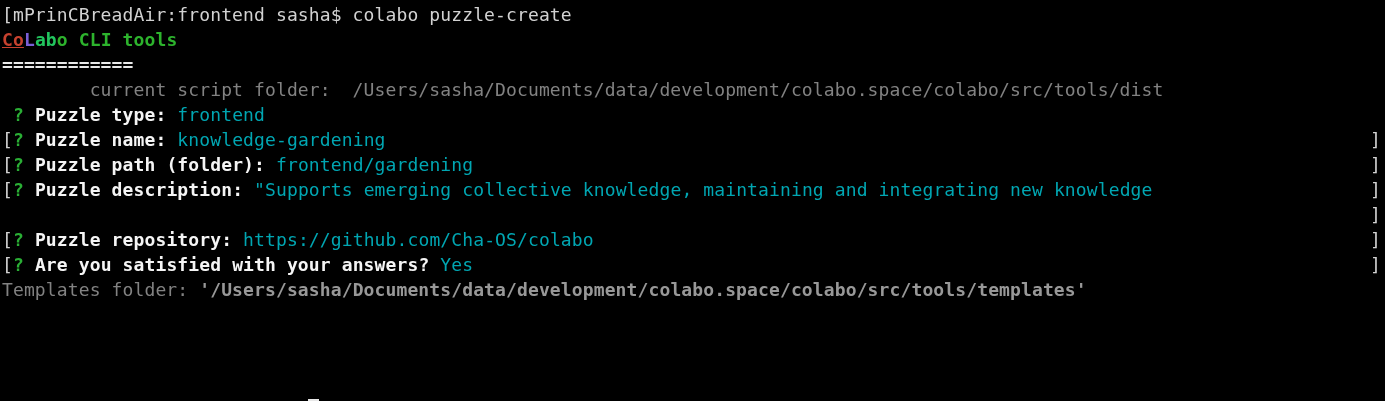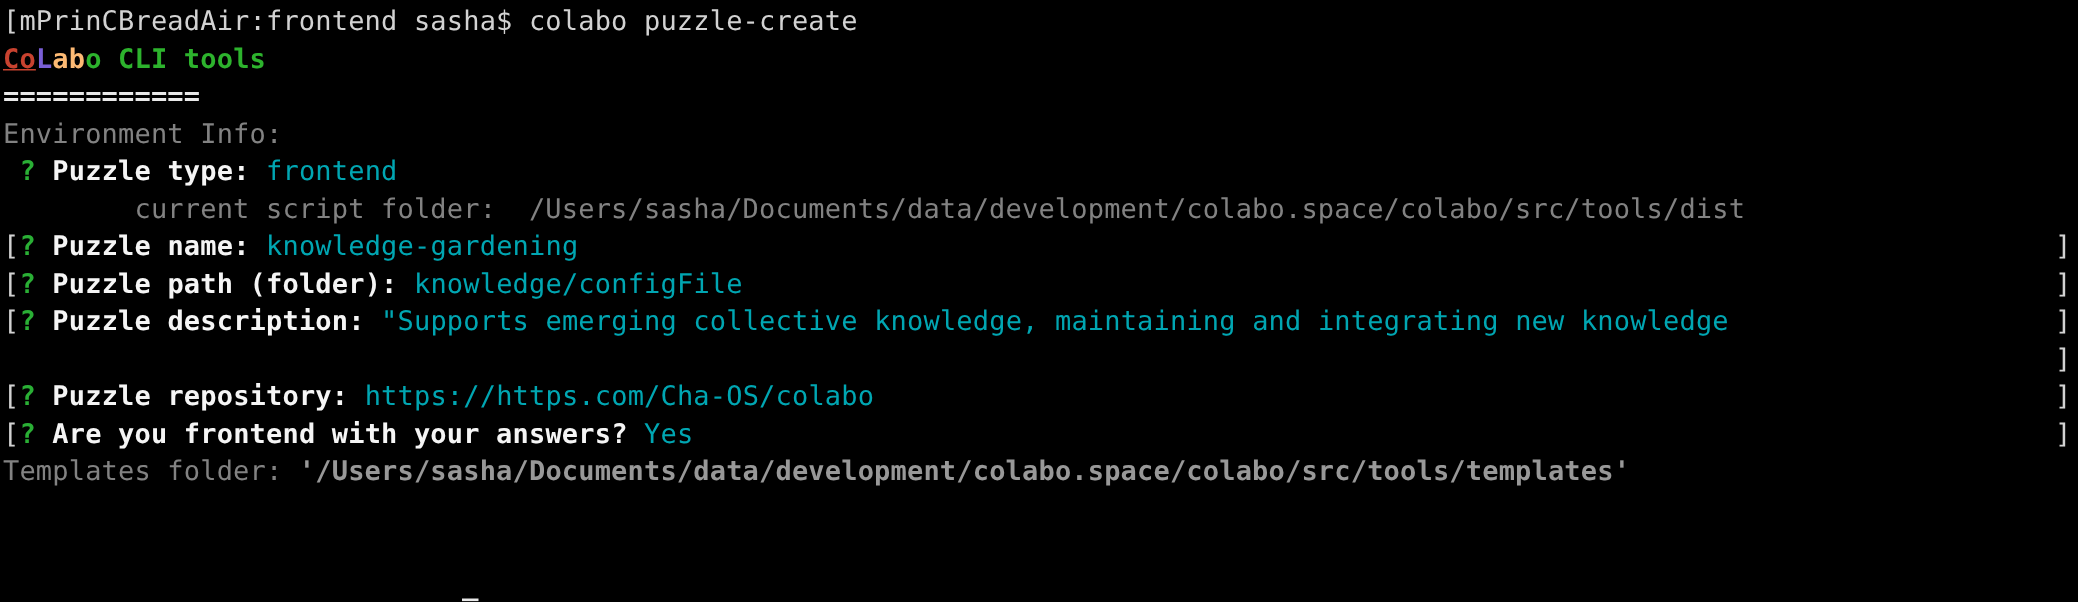--- a/index.html
+++ b/index.html
@@ -25,37 +25,36 @@
   .s-default{color:#d2d2d2;}
   .s-bright{color:#e9e9e9;font-weight:bold;}
   .s-gray{color:#828282;}
   .s-gray-bold{color:#989898;font-weight:bold;}
   .s-label{color:#f5f5f5;font-weight:bold;}
   .s-white-bold{color:#f5f5f5;font-weight:bold;}
   .s-green{color:#2aaf35;font-weight:bold;}
   .s-cyan{color:#00a6b2;}
   .s-red{color:#c8422f;font-weight:bold;text-decoration:underline;}
   .s-purple{color:#7a5fd6;font-weight:bold;}
-  .s-blue{color:#fdba74;font-weight:bold;}
+  .s-blue{color:#22c55e;font-weight:bold;}
   .s-greenb{color:#2db32d;font-weight:bold;}
   .cursor{position:absolute;left:308px;top:399px;width:11px;height:2px;background:#e8e8e8;}
 </style>
 </head>
 <body>
 
 <div id="screen">
   <div id="lines">
       <div class="line plain"><span><span class="s-default">[mPrinCBreadAir:frontend sasha$ colabo puzzle-create</span></span></div>
       <div class="line plain"><span><span class="s-red">Co</span><span class="s-purple">L</span><span class="s-blue">ab</span><span class="s-greenb">o</span><span class="s-greenb"> CLI tools</span></span></div>
       <div class="line plain"><span><span class="s-bright">============</span></span></div>
-      <div class="line plain"><span><span class="s-gray">Environment Info:</span></span></div>
+      <div class="line plain"><span><span class="s-gray">        current script folder:  /Users/sasha/Documents/data/development/colabo.space/colabo/src/tools/dist</span></span></div>
       <div class="line plain"><span><span class="s-default"> </span><span class="s-green">?</span><span class="s-default"> </span><span class="s-label">Puzzle type:</span><span class="s-default"> </span><span class="s-cyan">frontend</span></span></div>
-      <div class="line plain"><span><span class="s-gray">        current script folder:  /Users/sasha/Documents/data/development/colabo.space/colabo/src/tools/dist</span></span></div>
       <div class="line brkt"><span class="left"><span class="s-default">[</span><span class="s-green">?</span><span class="s-default"> </span><span class="s-label">Puzzle name:</span><span class="s-default"> </span><span class="s-cyan">knowledge-gardening</span></span><span class="fill"></span><span class="rb s-default">]</span></div>
-      <div class="line brkt"><span class="left"><span class="s-default">[</span><span class="s-green">?</span><span class="s-default"> </span><span class="s-label">Puzzle path (folder):</span><span class="s-default"> </span><span class="s-cyan">knowledge/configFile</span></span><span class="fill"></span><span class="rb s-default">]</span></div>
+      <div class="line brkt"><span class="left"><span class="s-default">[</span><span class="s-green">?</span><span class="s-default"> </span><span class="s-label">Puzzle path (folder):</span><span class="s-default"> </span><span class="s-cyan">frontend/gardening</span></span><span class="fill"></span><span class="rb s-default">]</span></div>
       <div class="line brkt"><span class="left"><span class="s-default">[</span><span class="s-green">?</span><span class="s-default"> </span><span class="s-label">Puzzle description:</span><span class="s-default"> </span><span class="s-cyan">"Supports emerging collective knowledge, maintaining and integrating new knowledge</span></span><span class="fill"></span><span class="rb s-default">]</span></div>
       <div class="line brkt"><span class="fill"></span><span class="rb s-default">]</span></div>
-      <div class="line brkt"><span class="left"><span class="s-default">[</span><span class="s-green">?</span><span class="s-default"> </span><span class="s-label">Puzzle repository:</span><span class="s-default"> </span><span class="s-cyan">https://https.com/Cha-OS/colabo</span></span><span class="fill"></span><span class="rb s-default">]</span></div>
-      <div class="line brkt"><span class="left"><span class="s-default">[</span><span class="s-green">?</span><span class="s-default"> </span><span class="s-label">Are you frontend with your answers?</span><span class="s-default"> </span><span class="s-cyan">Yes</span></span><span class="fill"></span><span class="rb s-default">]</span></div>
+      <div class="line brkt"><span class="left"><span class="s-default">[</span><span class="s-green">?</span><span class="s-default"> </span><span class="s-label">Puzzle repository:</span><span class="s-default"> </span><span class="s-cyan">https://github.com/Cha-OS/colabo</span></span><span class="fill"></span><span class="rb s-default">]</span></div>
+      <div class="line brkt"><span class="left"><span class="s-default">[</span><span class="s-green">?</span><span class="s-default"> </span><span class="s-label">Are you satisfied with your answers?</span><span class="s-default"> </span><span class="s-cyan">Yes</span></span><span class="fill"></span><span class="rb s-default">]</span></div>
       <div class="line plain"><span><span class="s-gray">Templates folder: </span><span class="s-gray-bold">'/Users/sasha/Documents/data/development/colabo.space/colabo/src/tools/templates'</span></span></div>
     </div>
   <div class="cursor"></div>
 </div>
 
 </body></html>

